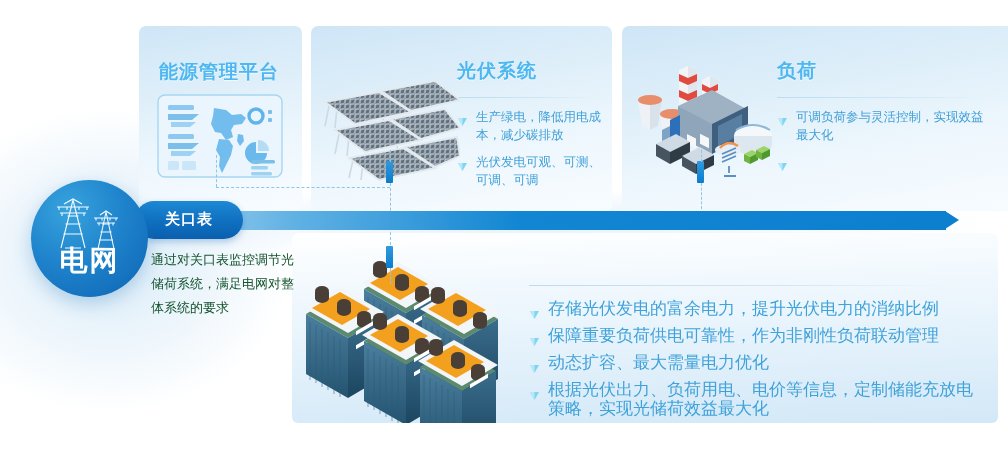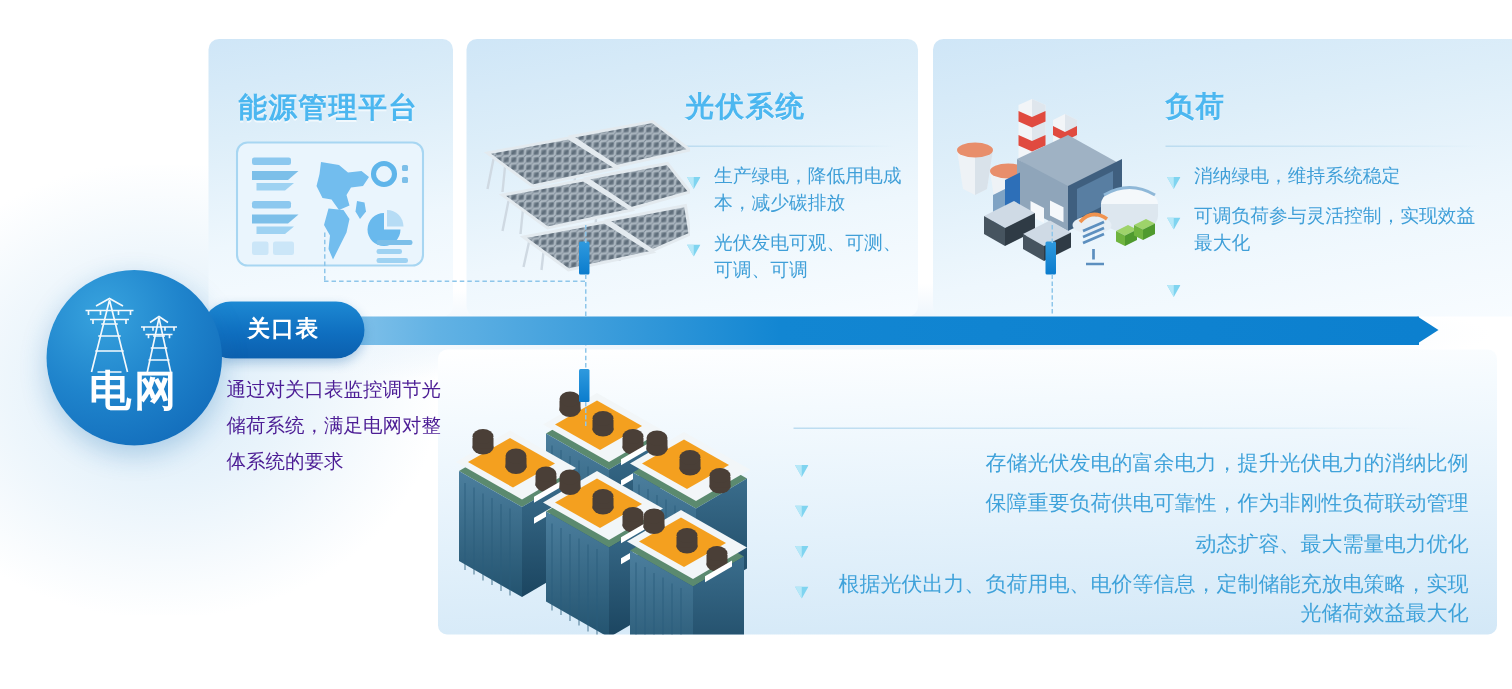--- a/index.html
+++ b/index.html
@@ -52,21 +52,21 @@
   .ess .rule{left:237px;top:52px;width:420px;}
 
   
   .bullets{position:absolute;}
   .pv .bullets{left:146px;top:82px;width:152px;}
   .load .bullets{left:155px;top:82px;width:212px;}
   .ess .bullets{left:237px;top:66px;width:450px;}
 
   .bullet{position:relative;padding-left:19px;margin-bottom:9px;
     color:#3f9fd8;font-size:12.5px;line-height:18px;}
-  .ess .bullet{font-size:14px;line-height:19px;margin-bottom:8px;color:#3fa2da;text-align:right;}
+  .ess .bullet{font-size:17px;line-height:19px;margin-bottom:8px;color:#3fa2da;}
   .bullet .gem{
     position:absolute;left:1px;top:5px;width:9px;height:8px;
   }
 
   
   .grid-circle{
     position:absolute;left:31px;top:180px;width:117px;height:117px;border-radius:50%;
     background:radial-gradient(circle at 32% 25%, #38a3de 0%, #1f84cc 45%, #0d63b4 100%);
     box-shadow:0 6px 18px rgba(25,110,180,.28);
   }
@@ -92,21 +92,21 @@
     box-shadow:0 3px 7px rgba(15,97,170,.3);
   }
   .meter-pill span{
     position:absolute;left:0;right:0;top:9px;text-align:center;
     color:#fff;font-size:15px;font-weight:700;letter-spacing:1px;
   }
 
   
   .grid-note{
     position:absolute;left:151px;top:248px;width:152px;
-    color:#4c1d95;font-size:13px;line-height:24px;
+    color:#14532d;font-size:13px;line-height:24px;
   }
 
   
   .dash-v{position:absolute;width:0;border-left:1px dashed #8ec6ea;}
   .dash-h{position:absolute;height:0;border-top:1px dashed #8ec6ea;}
   .tick{position:absolute;width:7px;height:22px;border-radius:1px;
     background:linear-gradient(180deg,#2f9ade 0%,#0b7ccd 100%);}
 
   
   .illu{position:absolute;}
@@ -265,29 +265,20 @@
     </div>
 
     <div class="bullets">
       <div class="bullet">
         <span class="gem">
           <svg width="9" height="8" viewBox="0 0 9 8">
               <path d="M0 0 h9 l-4.5 8 z" fill="#7fd4f0"></path>
               <path d="M0 0 h4.5 l0 8 z" fill="#b6e8f8"></path>
             </svg>
         </span>
-        <span>消纳绿电，维持系统稳定</span>
-      </div>
-      <div class="bullet">
-        <span class="gem">
-          <svg width="9" height="8" viewBox="0 0 9 8">
-              <path d="M0 0 h9 l-4.5 8 z" fill="#7fd4f0"></path>
-              <path d="M0 0 h4.5 l0 8 z" fill="#b6e8f8"></path>
-            </svg>
-        </span>
         <span>可调负荷参与灵活控制，实现效益最大化</span>
       </div>
       <div class="bullet">
         <span class="gem">
           <svg width="9" height="8" viewBox="0 0 9 8">
               <path d="M0 0 h9 l-4.5 8 z" fill="#7fd4f0"></path>
               <path d="M0 0 h4.5 l0 8 z" fill="#b6e8f8"></path>
             </svg>
         </span>
       </div>

